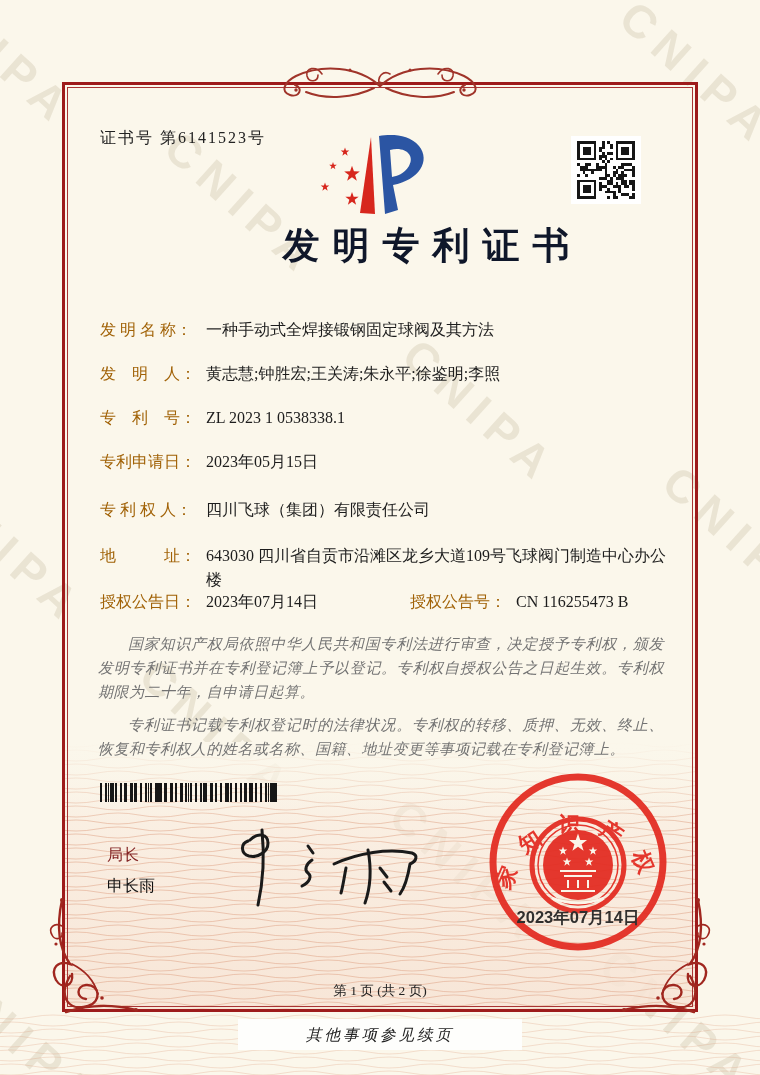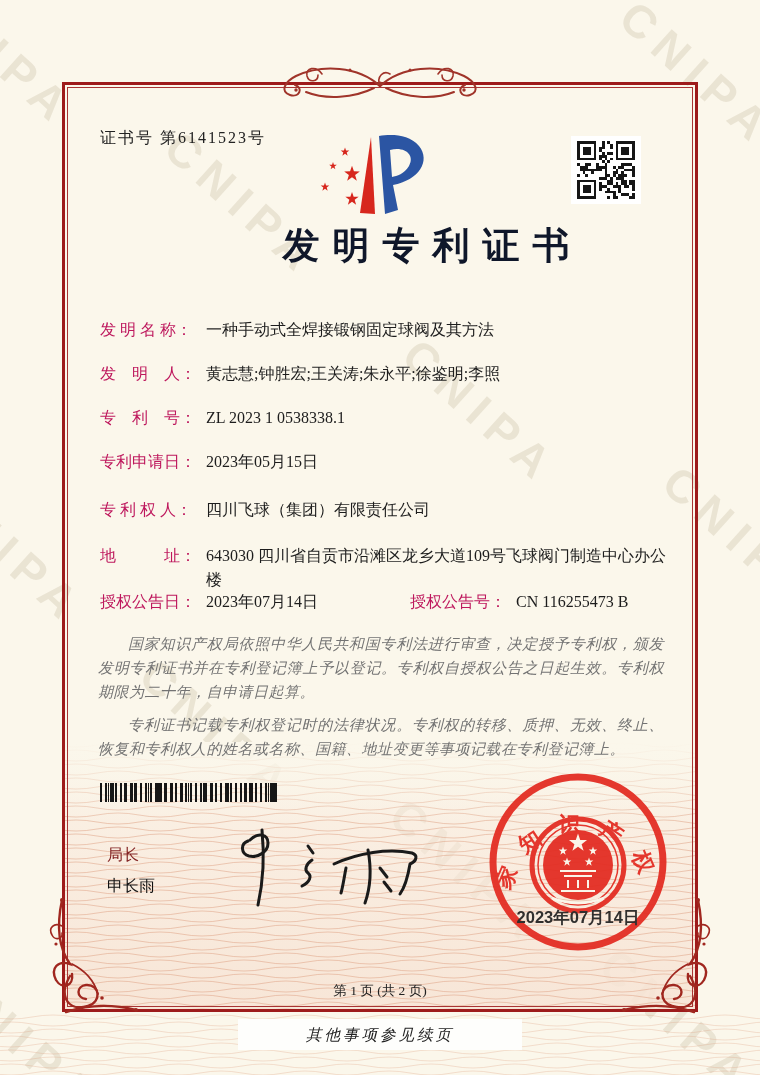--- a/index.html
+++ b/index.html
@@ -42,21 +42,21 @@
   
   .cert-no { position:absolute; left:100px; top:128px; font-size:16px; letter-spacing:2px; color:#222; }
   .logo { position:absolute; left:318px; top:133px; width:122px; height:84px; }
   .qr { position:absolute; left:571px; top:136px; width:70px; height:68px; background:#fff; padding:5px; }
   .title {
     position:absolute; left:0; top:221px; width:100%; text-align:center;
     font-size:37px; font-weight:bold; letter-spacing:13px; color:#0f172a; text-indent:13px;margin-left:46px;
   }
   
   .row { position:absolute; left:100px; width:566px; display:flex; font-size:16px; line-height:24px; }
-  .row .lbl { flex:0 0 100px; white-space:nowrap; color:#be185d; }
+  .row .lbl { flex:0 0 100px; white-space:nowrap; color:#a16207; }
   .row .val { margin-left:6px; color:#1d1d1d; }
   .r1{top:318px}.r2{top:362px}.r3{top:406px}.r4{top:450px}.r5{top:498px}.r6{top:544px}.r7{top:590px}
   .r6 .val{width:460px;}
   .pair2 { position:absolute; left:262px; top:0; display:flex; }
   .pair2 .lbl { flex:0 0 100px;margin-left:48px; }
   .r7 { position:absolute; }
   
   .paras {
     position:absolute; left:98px; top:632px; width:566px;
     font-size:15px; line-height:24px; font-style:italic; color:#737373;

